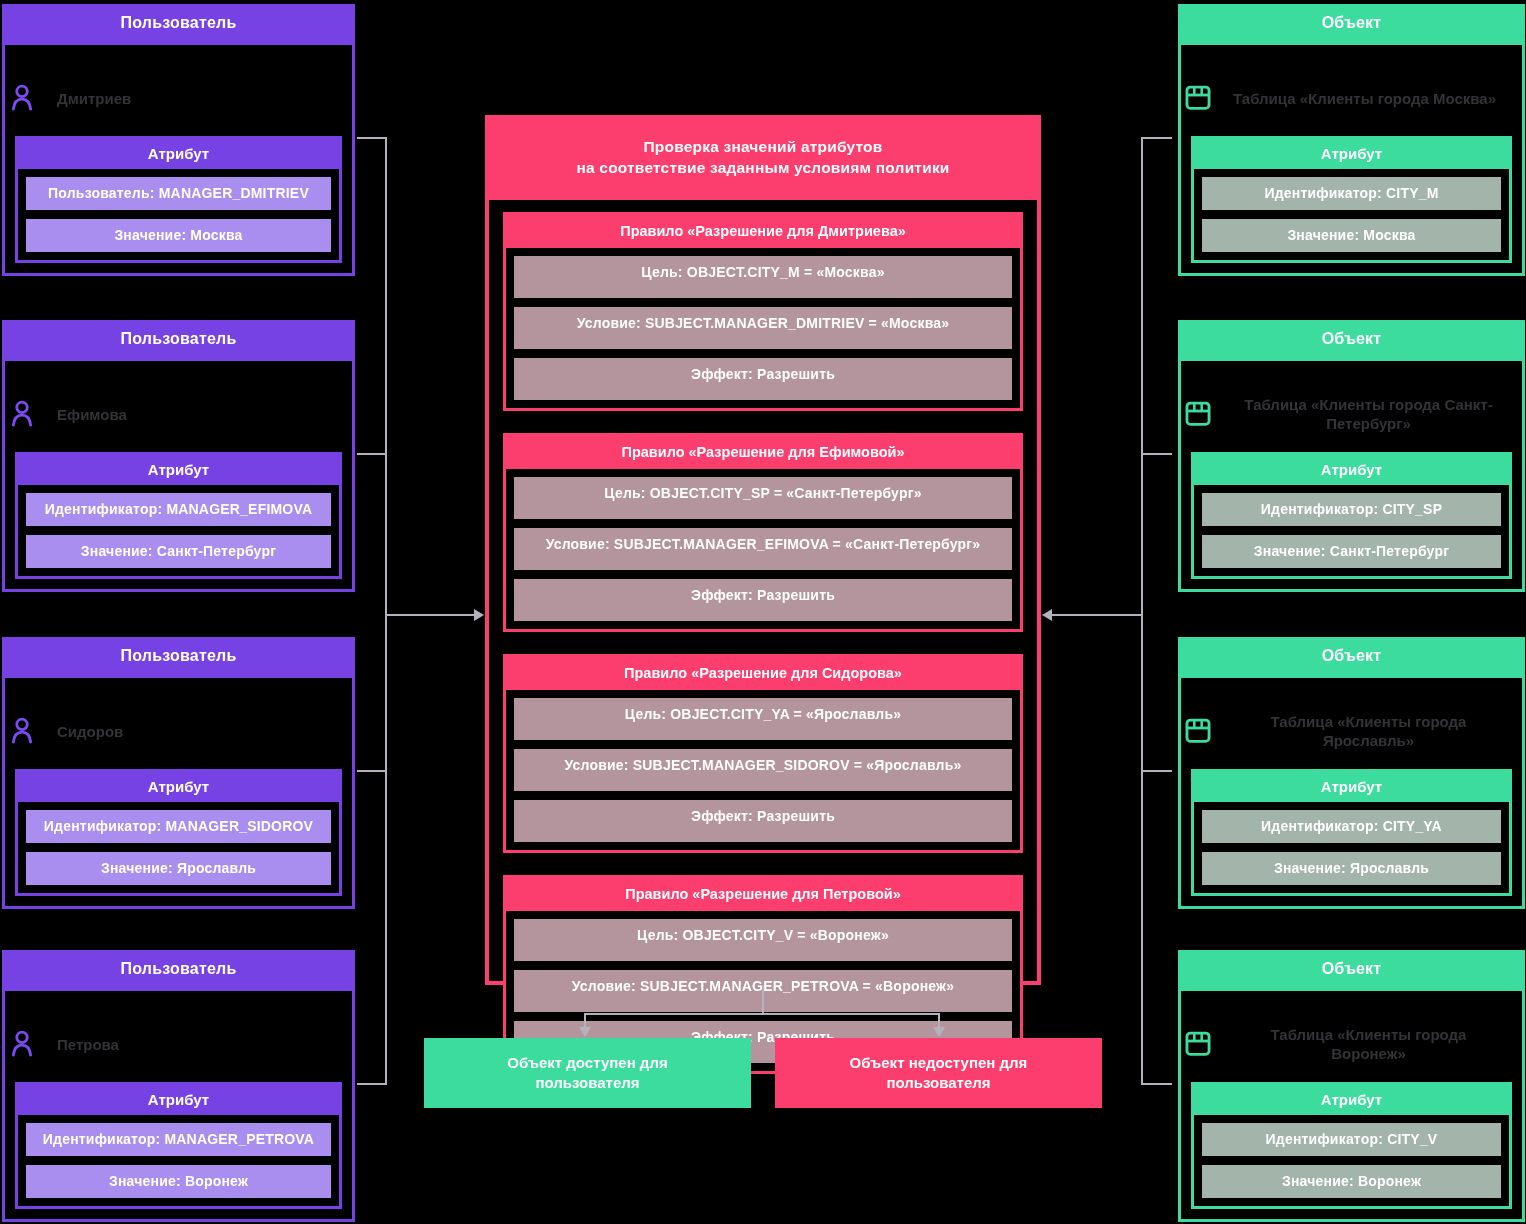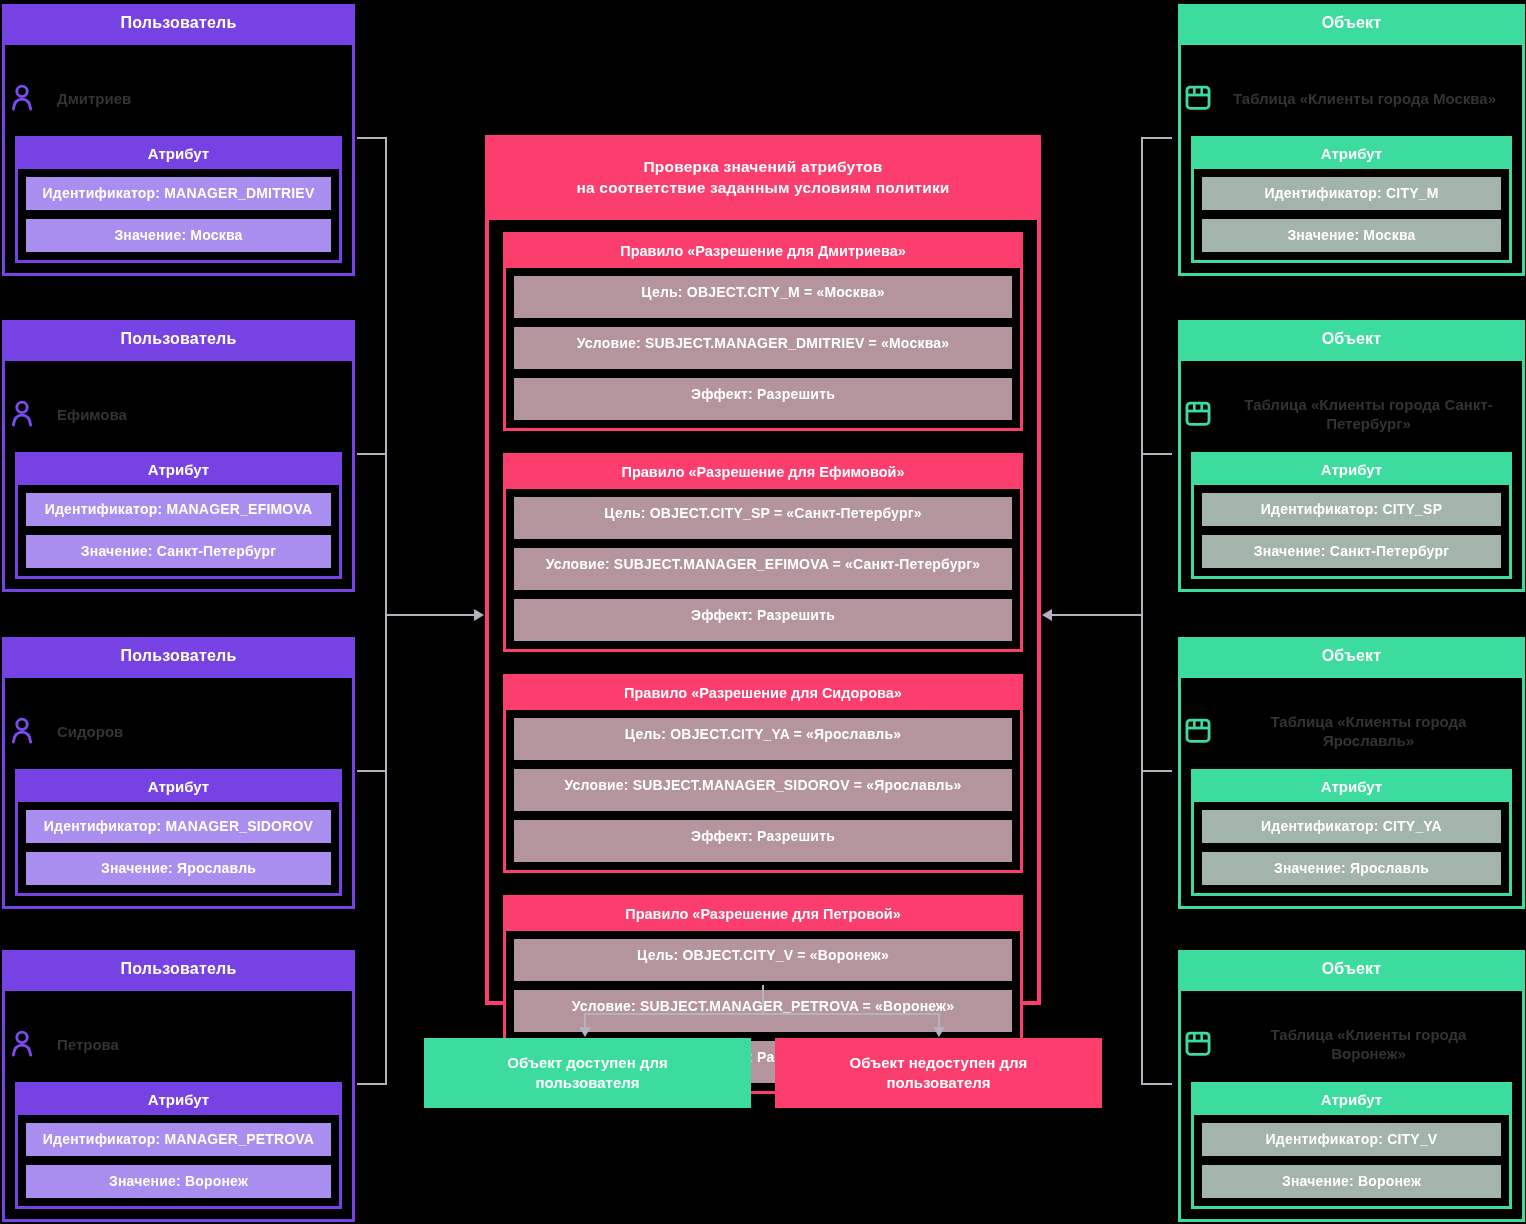--- a/index.html
+++ b/index.html
@@ -45,21 +45,21 @@
     height:33px;line-height:33px;text-align:center;color:#fff;
     font-size:14px;font-weight:600;letter-spacing:.2px;white-space:nowrap;overflow:hidden;
   }
   .purple-row{background:var(--purple_light);}
   .green-row{background:var(--green_muted);}
   
   #policy-panel{position:absolute;left:485px;top:115px;width:556px;box-sizing:border-box;}
   .panel-header{
     height:85px;background:var(--pink);color:#fff;display:flex;flex-direction:column;
     align-items:center;justify-content:center;gap:3px;font-size:15.5px;font-weight:700;
-    text-align:center;letter-spacing:.2px;margin-top:20px;
+    text-align:center;letter-spacing:.2px;
   }
   .panel-body{
     height:785px;box-sizing:border-box;background:#000;
     border:4px solid var(--pink);border-top:none;
     padding:12px 14px;display:flex;flex-direction:column;gap:22px;
   }
   .rule{border:3px solid var(--pink);box-sizing:border-box;}
   .rule-header{
     height:33px;line-height:33px;background:var(--pink);color:#fff;
     text-align:center;font-size:14.5px;font-weight:700;
@@ -97,21 +97,21 @@
       <div class="figure">
         <svg class="icon" viewBox="0 0 24 24">
           <circle cx="12" cy="8" r="3.7" fill="none" stroke="#7c4bf2" stroke-width="2"></circle>
           <path d="M5.9 20.6 C6.4 15.8 8.9 13.5 12 13.5 C15.1 13.5 17.6 15.8 18.1 20.6" fill="none" stroke="#7c4bf2" stroke-width="2" stroke-linecap="round"></path>
         </svg>
         <div class="card-name">Дмитриев</div>
       </div>
       <div class="attr-section purple-bd">
         <div class="attr-header purple-bg">Атрибут</div>
         <div class="attr-rows">
-          <div class="attr-row purple-row">Идентификатор: MANAGER_DMITRIEV</div>
+          <div class="attr-row purple-row">Пользователь: MANAGER_DMITRIEV</div>
           <div class="attr-row purple-row">Значение: Москва</div>
         </div>
       </div>
     </div>
   </div>
 
   <div class="card left-col" style="top:320px">
     <div class="card-header purple-bg">Пользователь</div>
     <div class="card-body purple-bd">
       <div class="figure">

